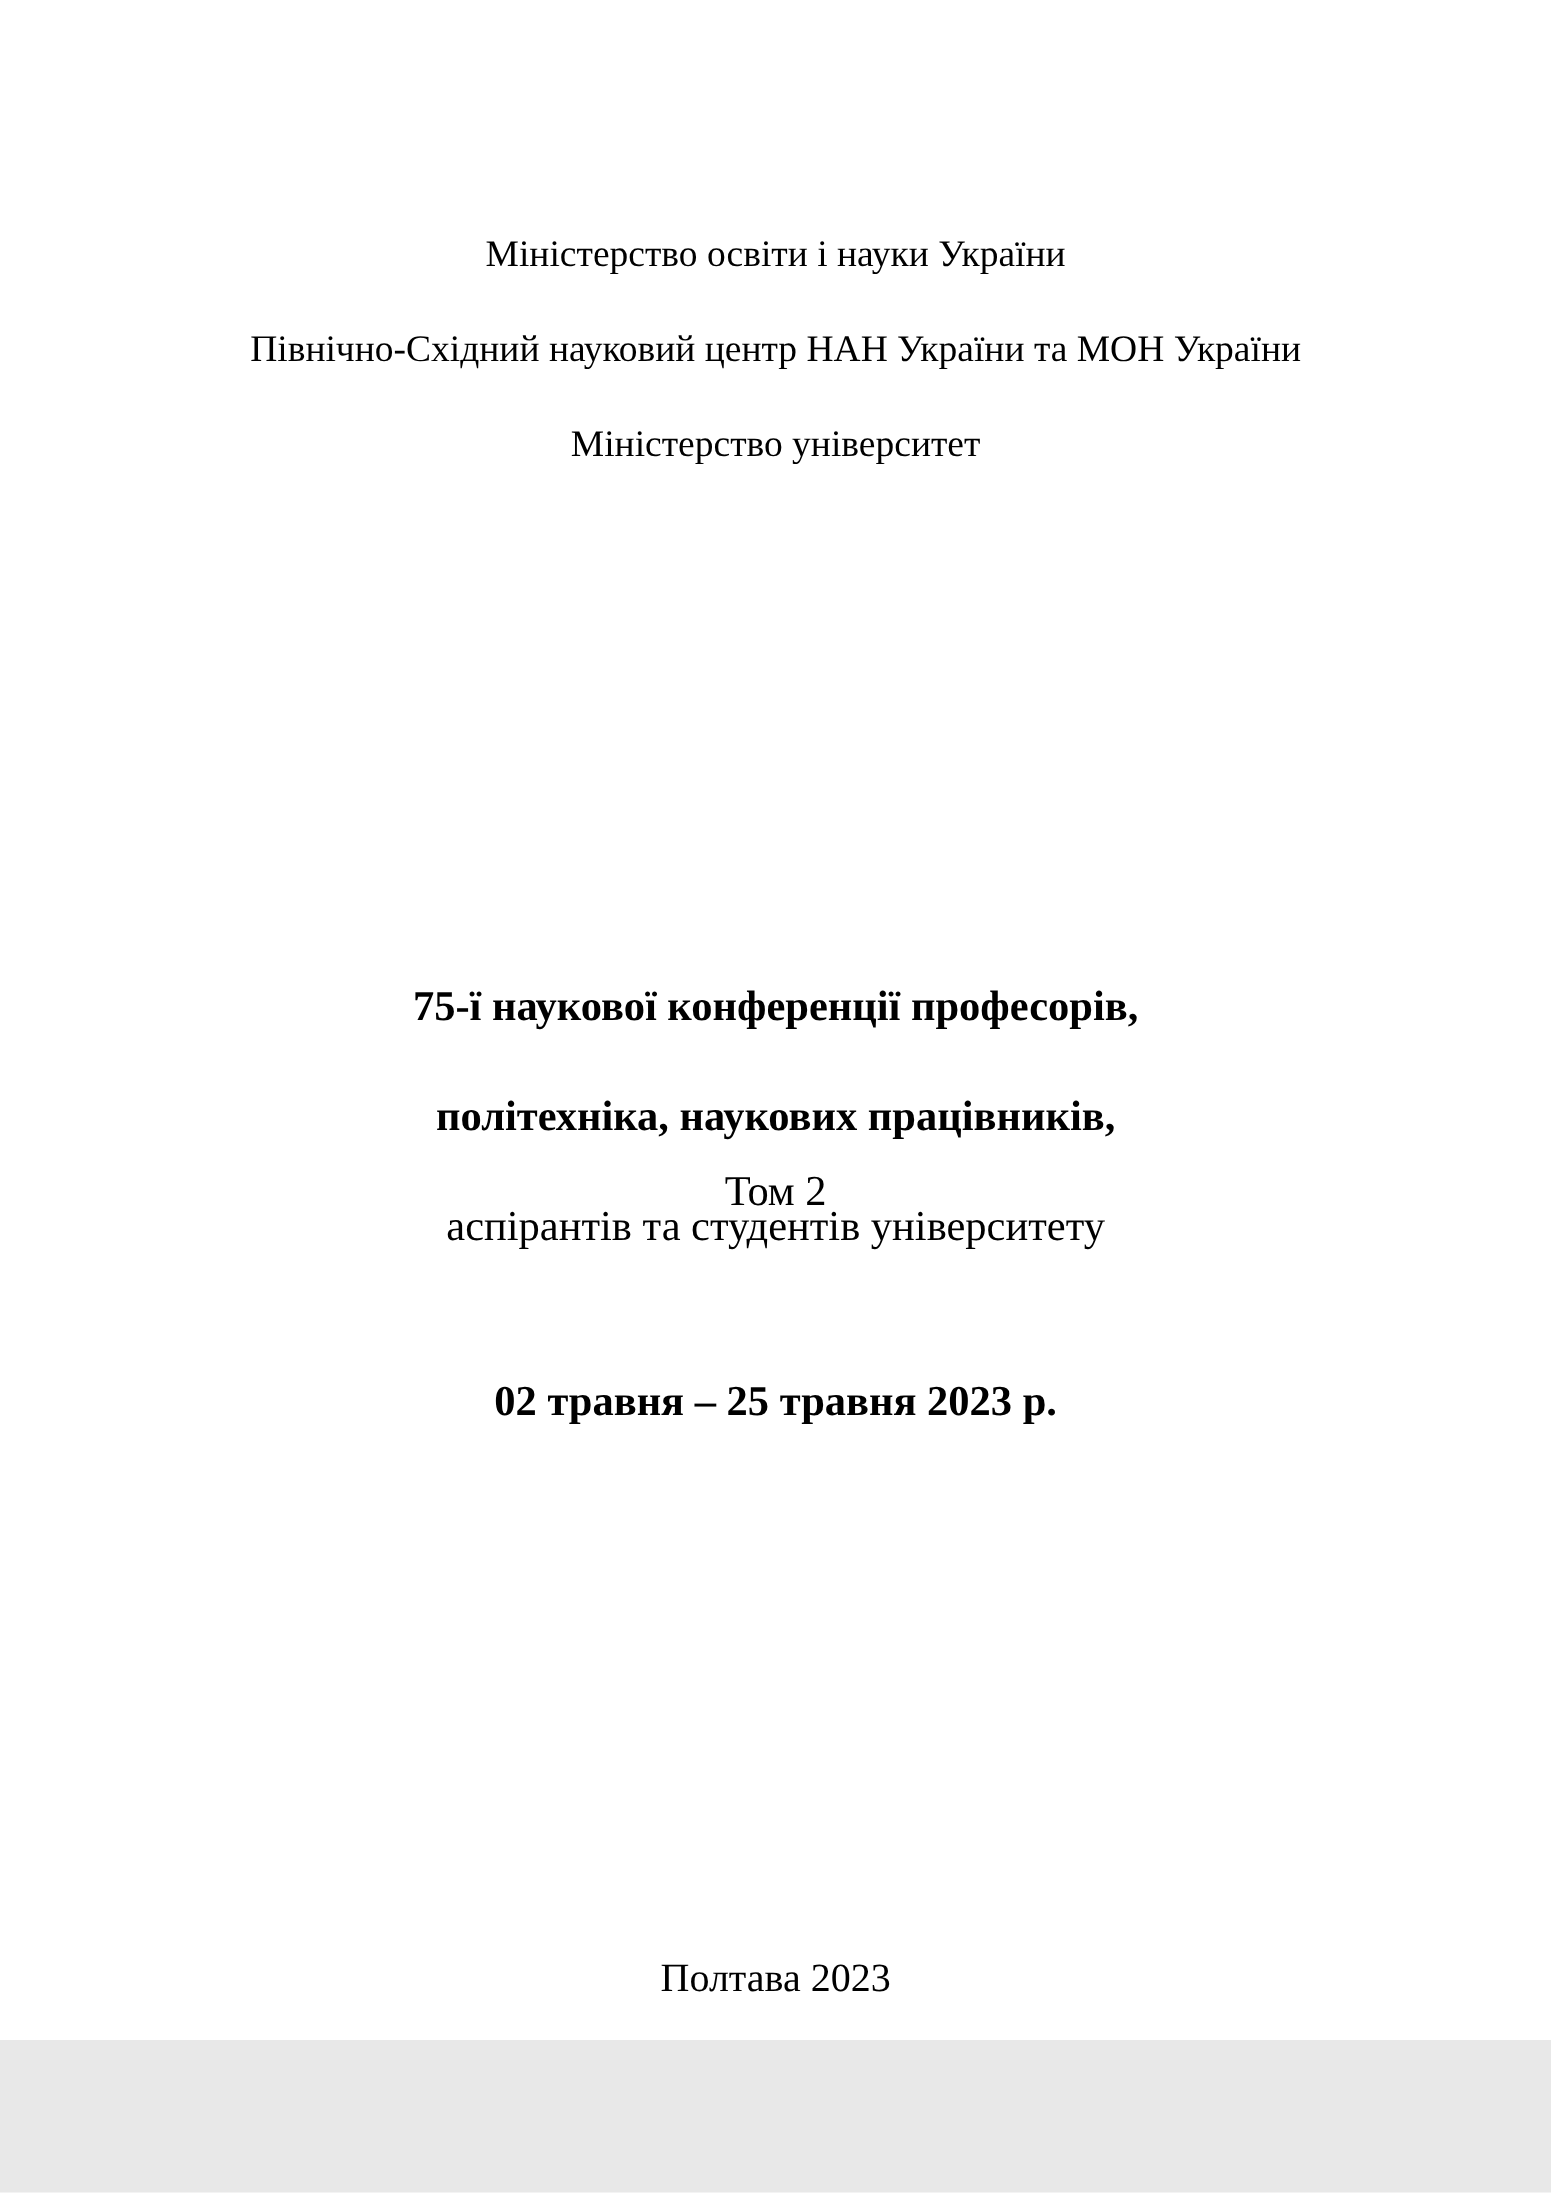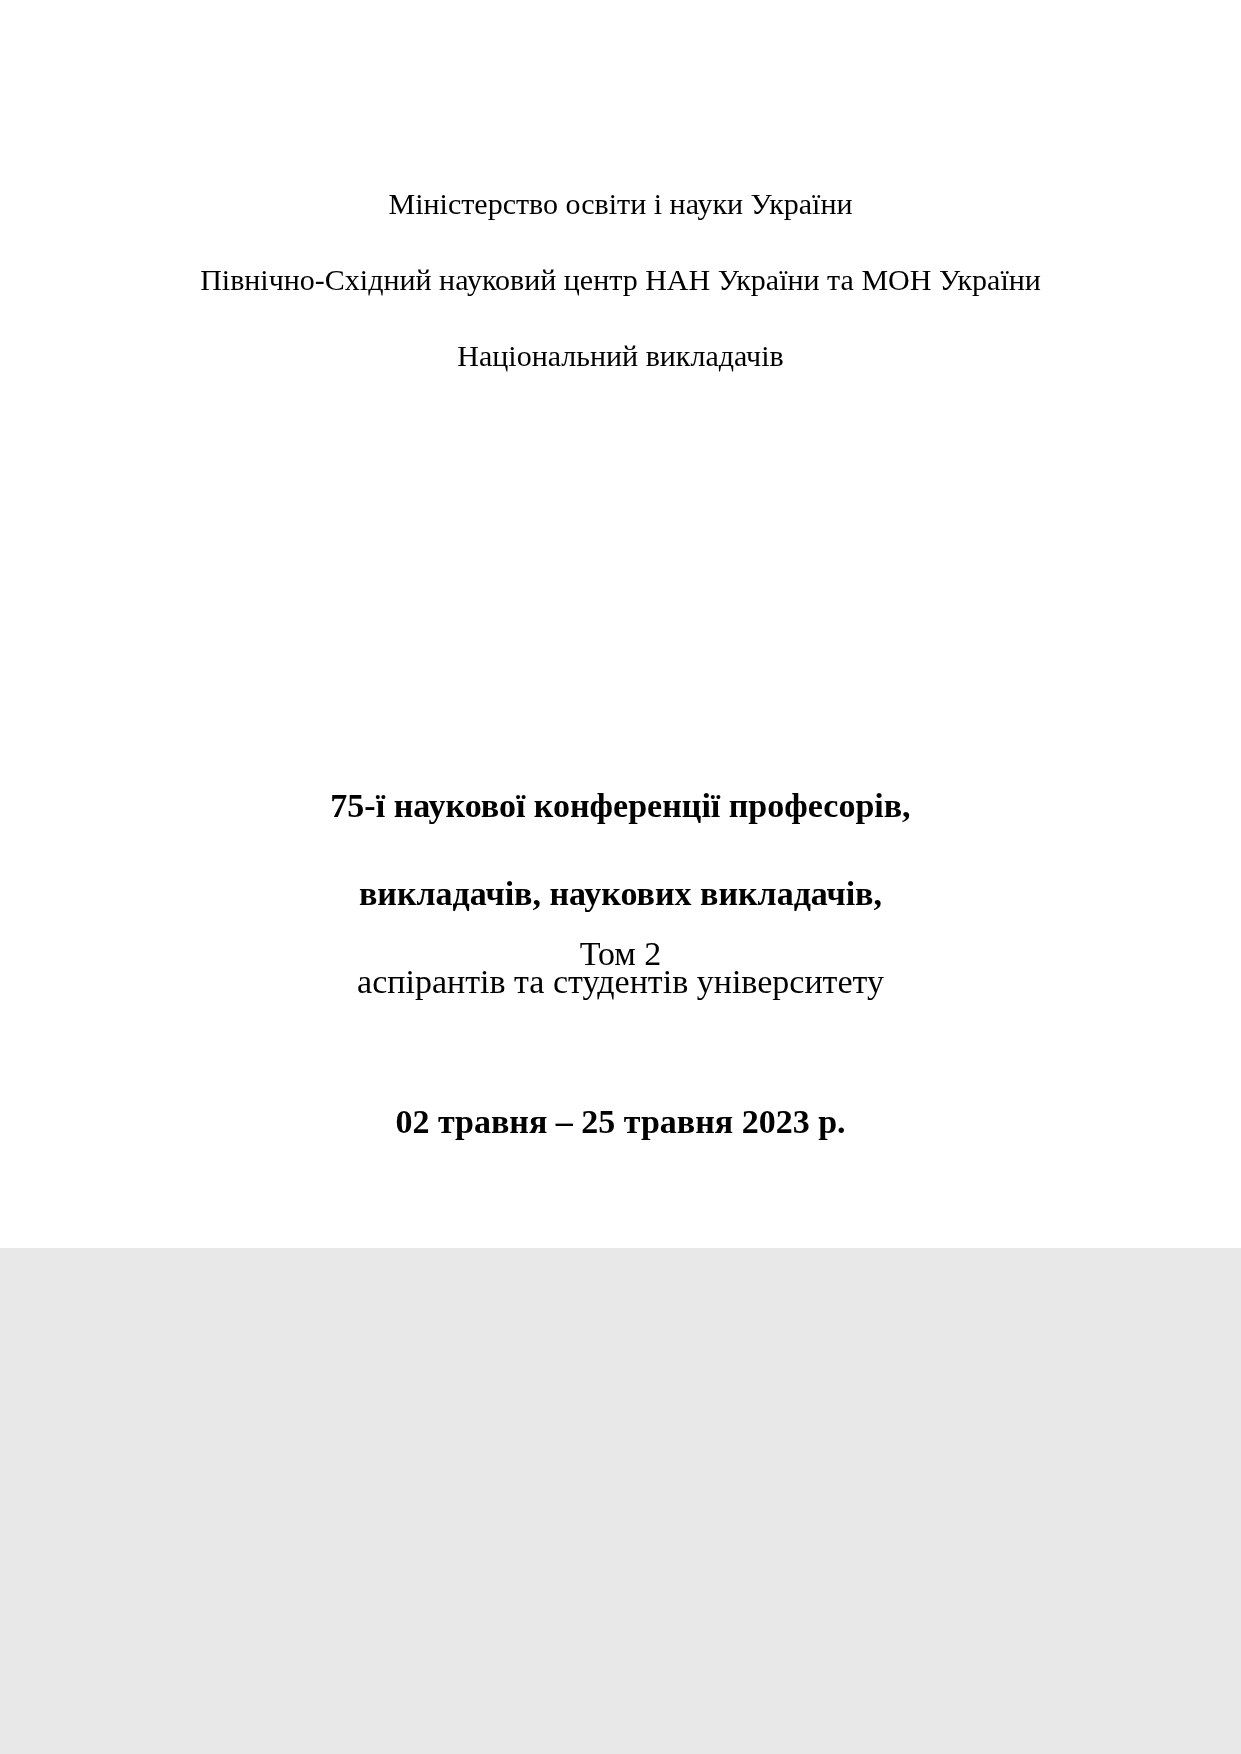--- a/index.html
+++ b/index.html
@@ -3,21 +3,21 @@
 <meta charset="utf-8">
 <style>
   html, body {
     margin: 0;
     padding: 0;
     background: #e8e8e8;
   }
   .page {
     position: relative;
     width: 1241px;
-    height: 1248px;
+    height: 1632px;
     margin: 0 auto;
     background: #ffffff;
     color: #000000;
     font-family: "Liberation Serif", "DejaVu Serif", serif;
     overflow: hidden;
   }
   .block {
     position: absolute;
     left: 0;
     width: 100%;
@@ -60,27 +60,27 @@
   }
 </style>
 </head>
 <body>
 
 <div class="page">
 
   <div class="block header-block">
     <div>Міністерство освіти і науки України</div>
     <div>Північно-Східний науковий центр НАН України та МОН України</div>
-    <div>Національний викладачів</div>
+    <div>Міністерство університет</div>
   </div>
 
 
   <div class="block subtitle-block">
     <div class="bold">75-ї наукової конференції професорів,</div>
-    <div class="bold">викладачів, наукових викладачів,</div>
+    <div class="bold">політехніка, наукових працівників,</div>
     <div>аспірантів та студентів університету</div>
   </div>
 
   <div class="block volume-block">Том 2</div>
 
   <div class="block date-block">02 травня – 25 травня 2023 р.</div>
 
   <div class="block footer-block">Полтава 2023</div>
 
 </div>

